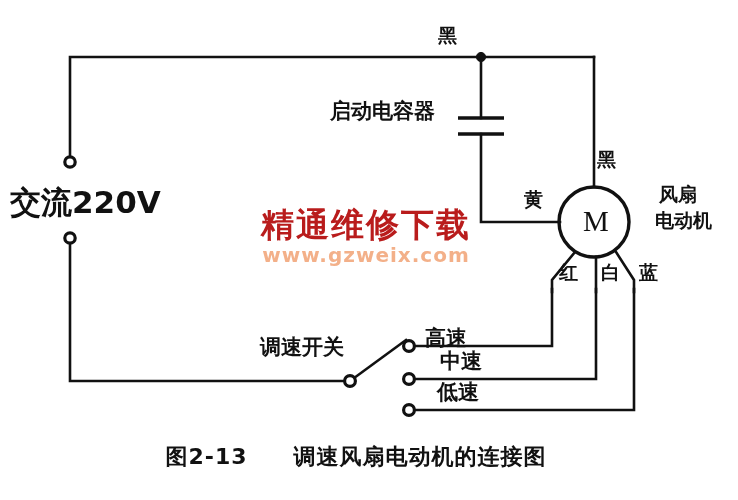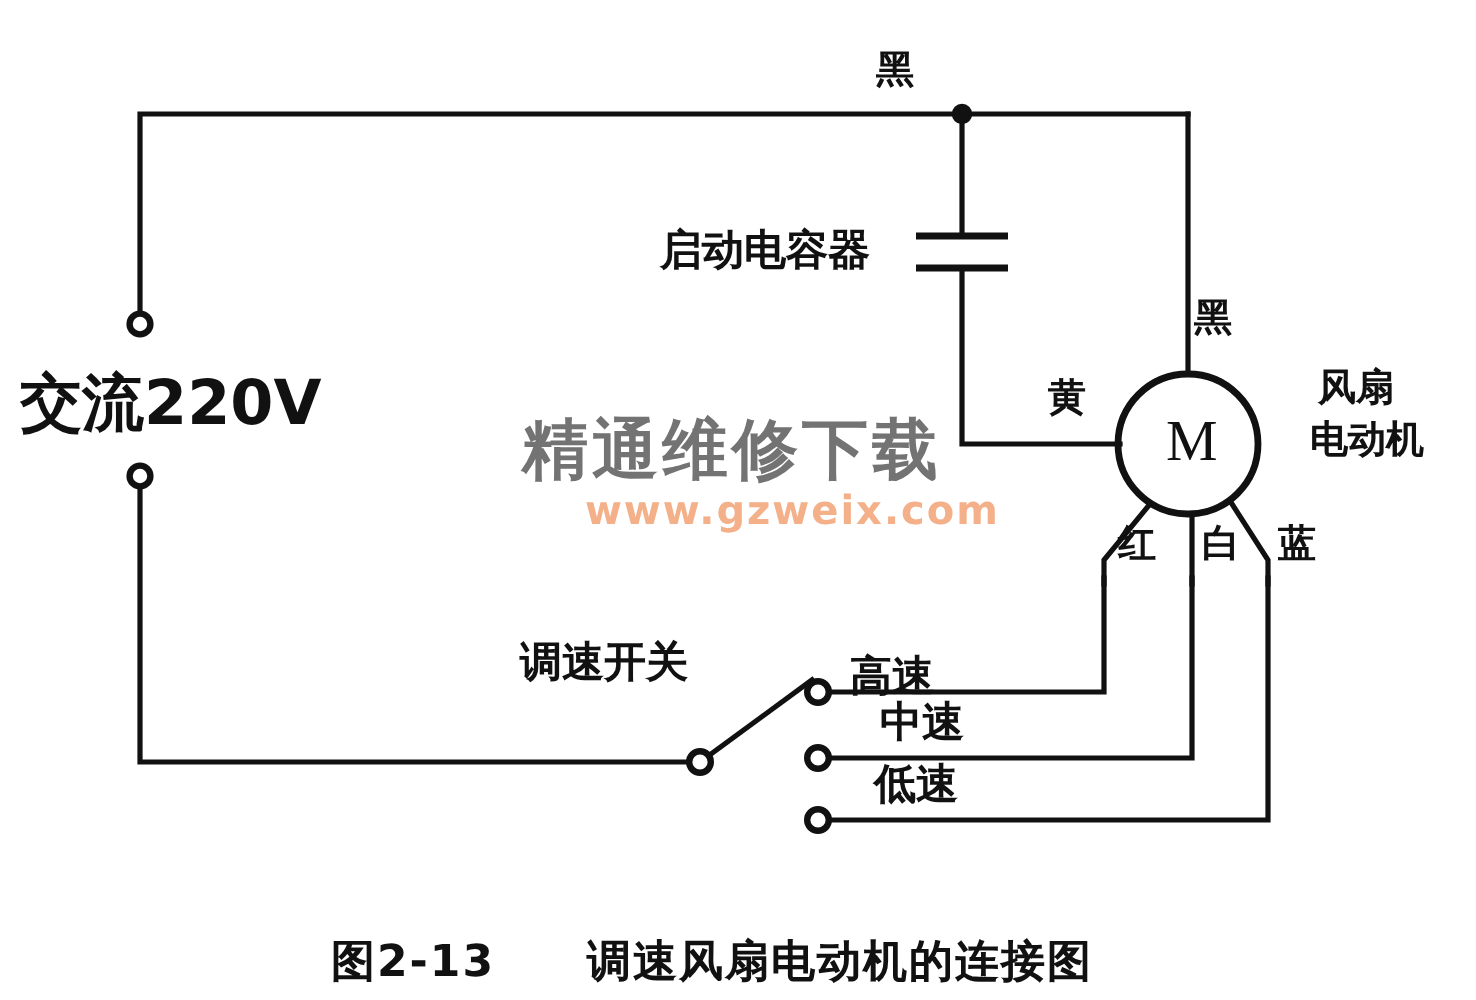--- a/index.html
+++ b/index.html
@@ -78,45 +78,43 @@
     top: 208px;
     width: 268px;
     text-align: center;
     pointer-events: none;
   }
   #watermark .wm-cn {
     font-family: "DejaVu Sans", "Liberation Sans", sans-serif;
     font-weight: 700;
     font-size: 33px;
     letter-spacing: 2px;
-    color: #737373;
+    color: #b91c1c;
     line-height: 1.0;
   }
   #watermark .wm-url {
     font-family: "DejaVu Sans", "Liberation Sans", sans-serif;
     font-weight: 700;
     font-size: 20px;
     letter-spacing: 1px;
     color: #f3b089;
     line-height: 1.2;
     margin-top: 2px;
-    text-align: right;
   }
   #figure-caption {
     position: absolute;
     left: 0;
     top: 442px;
     width: 712px;
     text-align: center;
     font-family: "DejaVu Sans", "Liberation Sans", sans-serif;
     font-weight: 700;
     font-size: 22px;
     color: #111111;
     letter-spacing: 1px;
-    margin-top: 24px;
   }
 </style>
 </head>
 <body>
 
 <div id="page">
 
   <svg id="diagram" viewBox="0 0 738 500">
 
     <path class="wire" d="M 70 162 L 70 57 L 594 57"></path>
@@ -152,40 +150,40 @@
     <circle class="term" cx="70" cy="238" r="5.2"></circle>
 
     <circle class="term" cx="350" cy="381" r="5.4"></circle>
     <circle class="term" cx="409" cy="346" r="5.4"></circle>
     <circle class="term" cx="409" cy="379" r="5.4"></circle>
     <circle class="term" cx="409" cy="410" r="5.4"></circle>
   </svg>
 
   <div class="lbl lbl-cn sz-cap" style="left:10px; top:186px;">交流220V</div>
 
-  <div class="lbl lbl-cn sz-big" style="left:330px; top:114px;">启动电容器</div>
+  <div class="lbl lbl-cn sz-big" style="left:330px; top:100px;">启动电容器</div>
 
   <div class="lbl lbl-cn sz-mid" style="left:438px; top:26px;">黑</div>
 
   <div class="lbl lbl-cn sz-mid" style="left:597px; top:150px;">黑</div>
 
   <div class="lbl lbl-cn sz-mid" style="left:524px; top:190px;">黄</div>
 
   <div class="lbl lbl-cn sz-mid" style="left:559px; top:263px;">红</div>
 
   <div class="lbl lbl-cn sz-mid" style="left:601px; top:263px;">白</div>
 
   <div class="lbl lbl-cn sz-mid" style="left:639px; top:263px;">蓝</div>
 
   <div id="motor-letter" style="left:583px; top:205px;">M</div>
 
   <div class="lbl lbl-cn sz-mid" style="left:659px; top:185px;">风扇</div>
   <div class="lbl lbl-cn sz-mid" style="left:655px; top:211px;">电动机</div>
 
-  <div class="lbl lbl-cn sz-big" style="left:260px; top:320px;">调速开关</div>
+  <div class="lbl lbl-cn sz-big" style="left:260px; top:336px;">调速开关</div>
 
   <div class="lbl lbl-cn sz-big" style="left:425px; top:327px;">高速</div>
   <div class="lbl lbl-cn sz-big" style="left:425px; top:350px;margin-left:15px;">中速</div>
   <div class="lbl lbl-cn sz-big" style="left:437px; top:381px;">低速</div>
 
   <div id="watermark">
     <div class="wm-cn">精通维修下载</div>
     <div class="wm-url">www.gzweix.com</div>
   </div>
 

